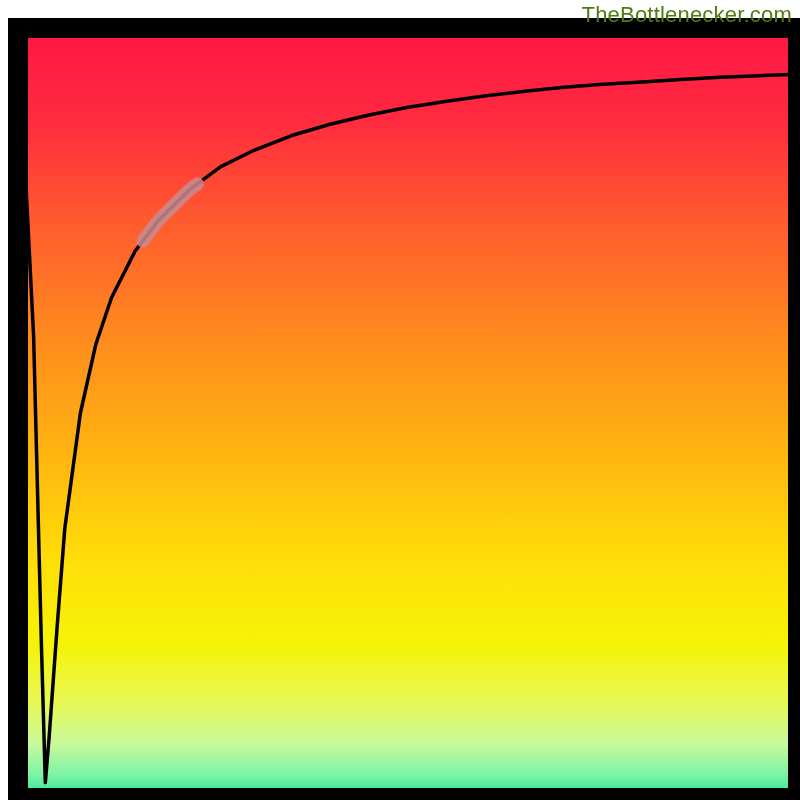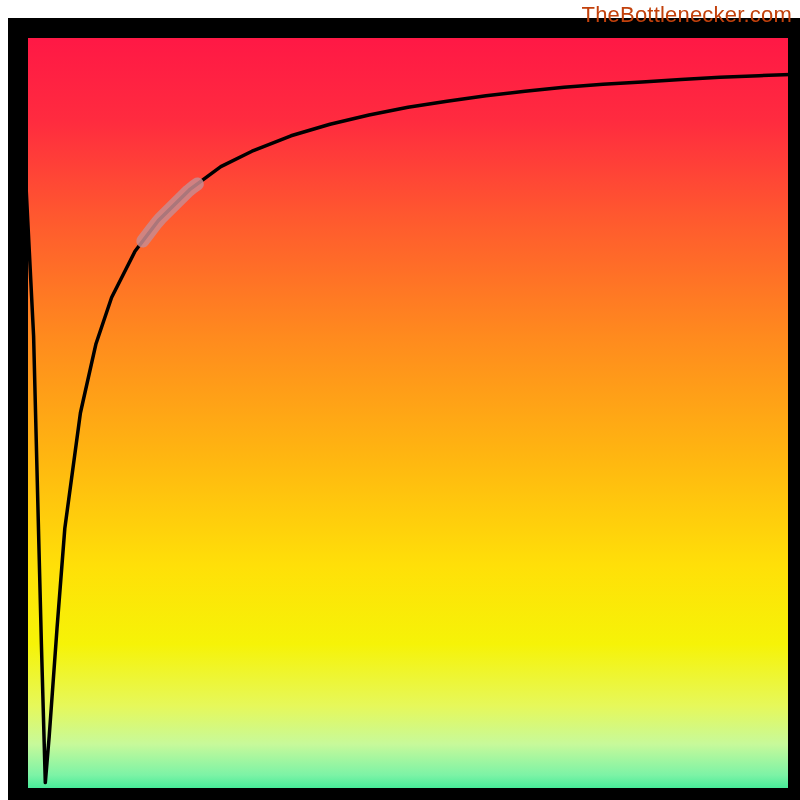--- a/index.html
+++ b/index.html
@@ -14,21 +14,21 @@
   .container {
     position: relative;
     width: 800px;
     height: 800px;
   }
   .attribution {
     position: absolute;
     top: 2px;
     right: 8px;
     font-size: 22px;
-    color: #c2410c;
+    color: #4d7c0f;
     font-weight: 500;
     letter-spacing: 0.2px;
     z-index: 3;
   }
   svg.chart {
     position: absolute;
     top: 0;
     left: 0;
     width: 800px;
     height: 800px;

